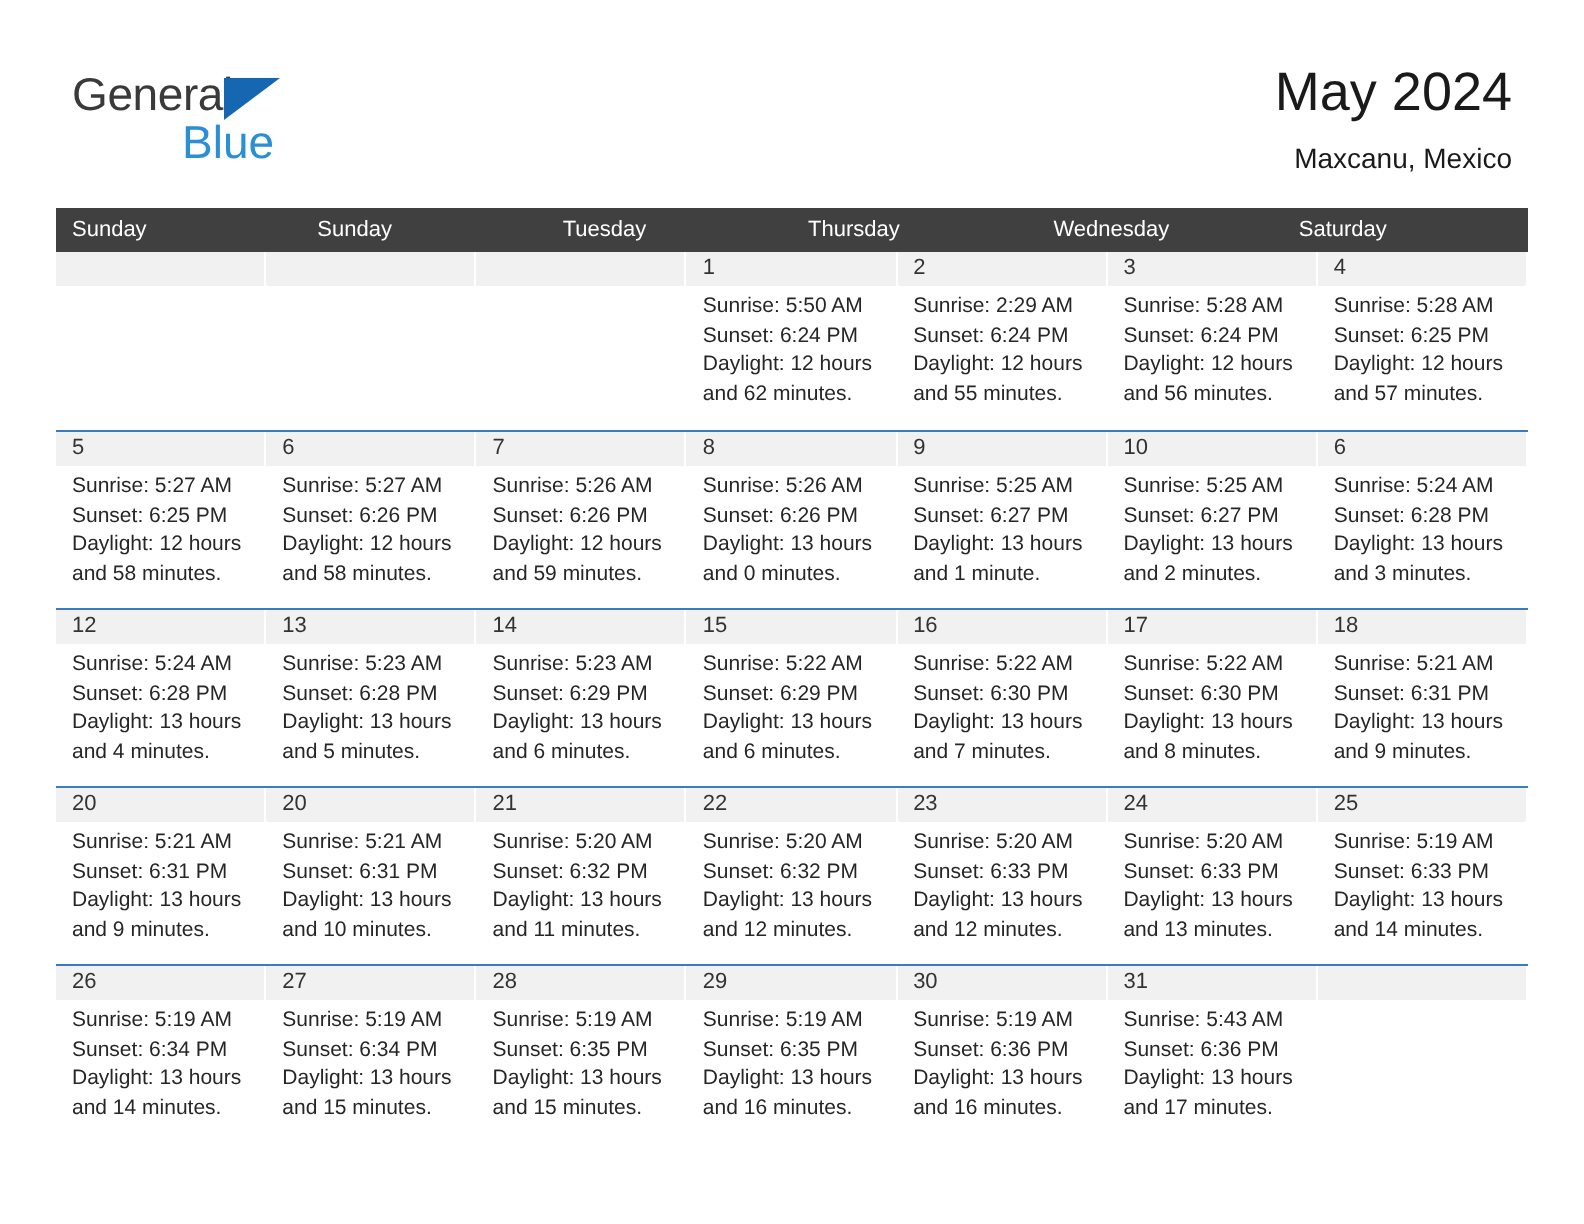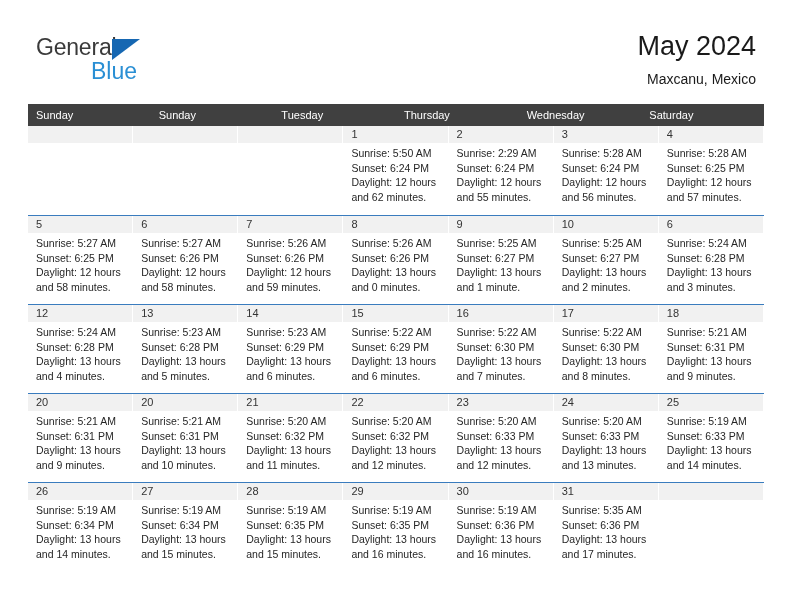--- a/index.html
+++ b/index.html
@@ -533,21 +533,21 @@
               <div class="day-line">Sunset: 6:36 PM</div>
               <div class="day-line">Daylight: 13 hours</div>
               <div class="day-line">and 16 minutes.</div>
             </div>
           </div>
           <div class="day-cell">
             <div class="day-numrow">
               <span class="day-num">31</span>
             </div>
             <div class="day-body">
-              <div class="day-line">Sunrise: 5:35 AM</div>
+              <div class="day-line">Sunrise: 5:43 AM</div>
               <div class="day-line">Sunset: 6:36 PM</div>
               <div class="day-line">Daylight: 13 hours</div>
               <div class="day-line">and 17 minutes.</div>
             </div>
           </div>
           <div class="day-cell empty">
             <div class="day-numrow">
               <span class="day-num"></span>
             </div>
             <div class="day-body"></div>

